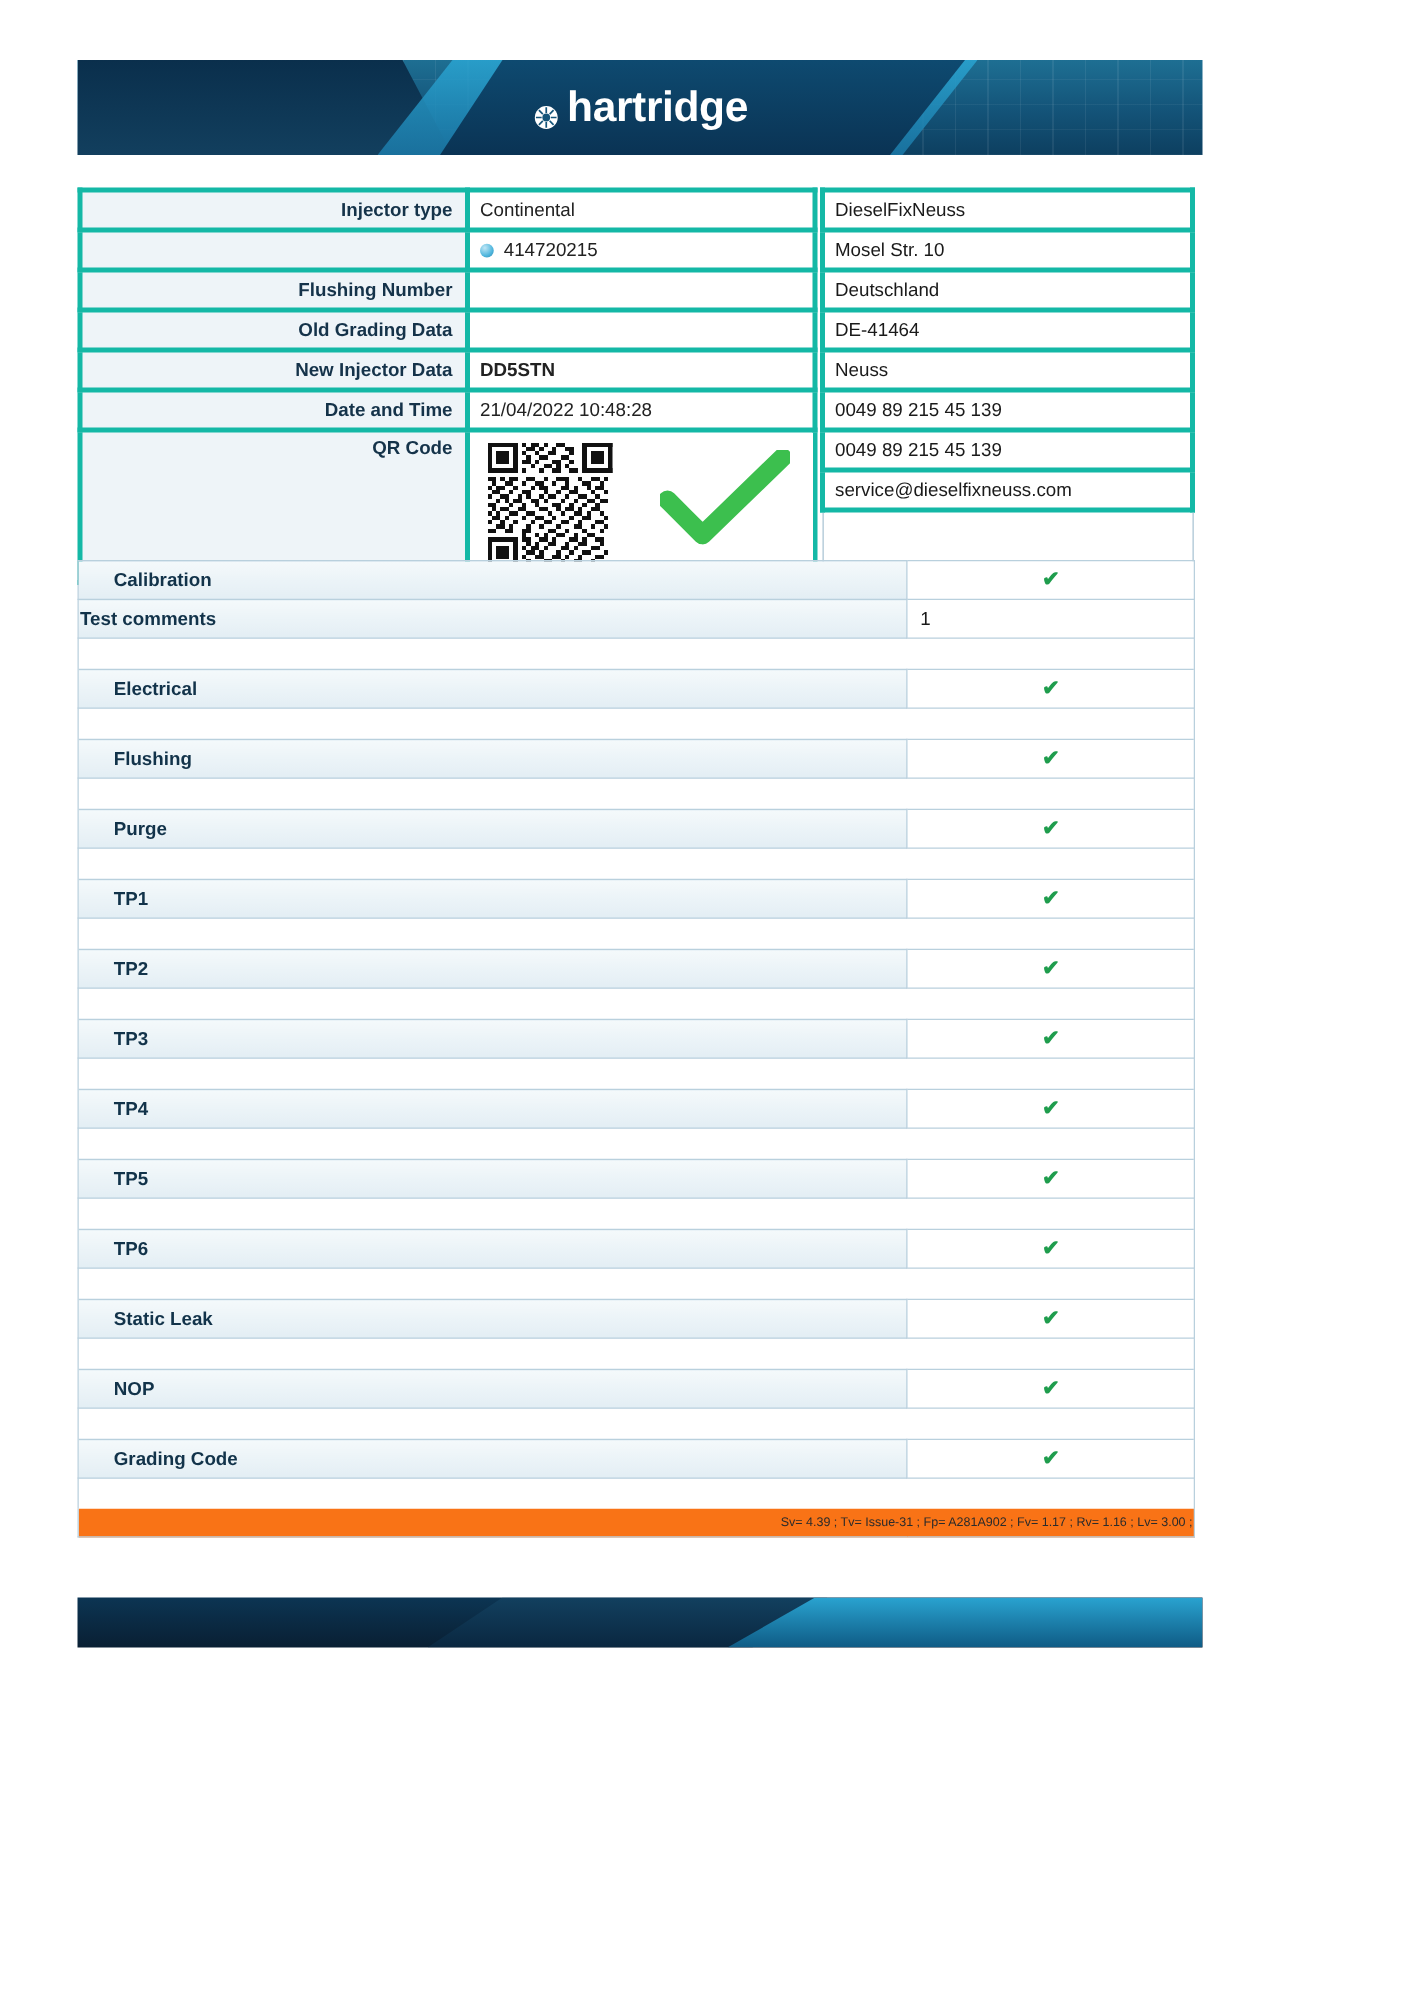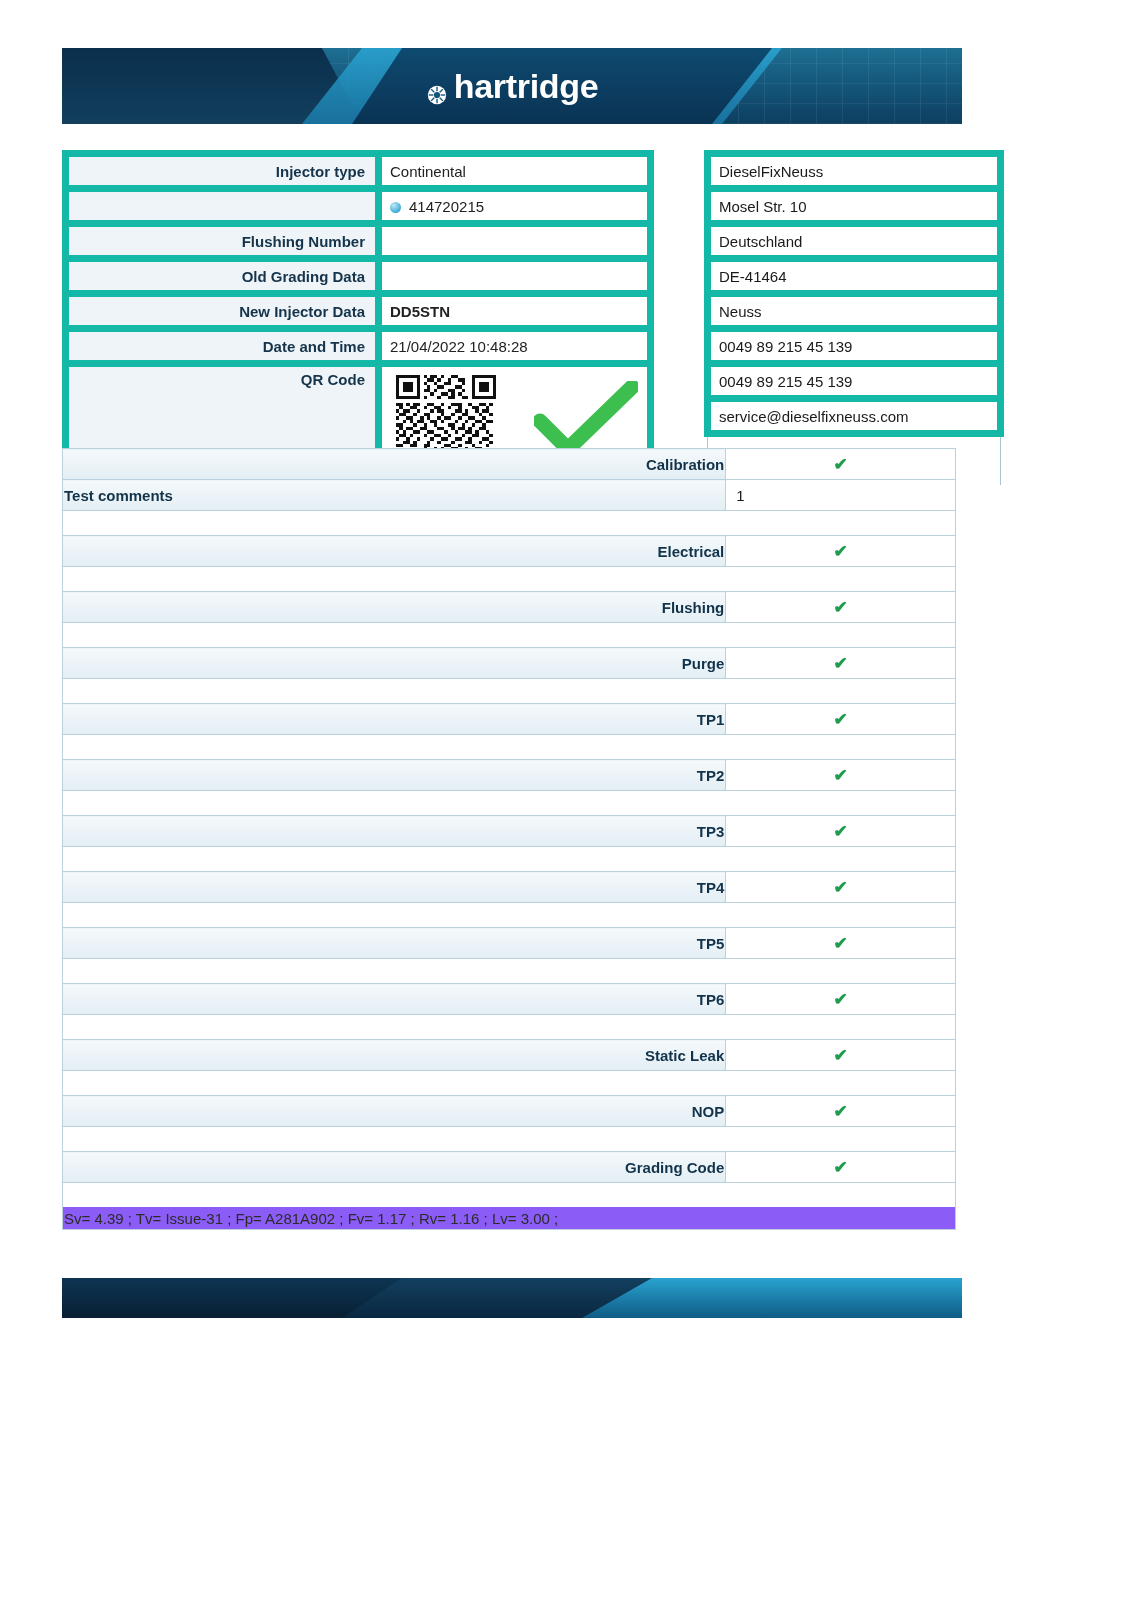--- a/index.html
+++ b/index.html
@@ -116,24 +116,23 @@
   }
   .info-left {
     position: absolute;
     left: 0; top: 0;
     width: 592px;
   }
   .info-right {
     position: absolute;
     left: 594px; top: 0;
     width: 300px;
-    margin-left: 48px;
   }
   .info-left td, .info-right td {
-    border: 7px solid #14b8a6;
+    border: 4px solid #14b8a6;
     height: 28px;
     font-size: 15px;
     padding: 0 8px;
     vertical-align: middle;
   }
   .lbl {
     width: 288px;
     text-align: right;
     font-weight: bold;
     background: #eef4f8;
@@ -190,21 +189,21 @@
     width: 894px;
     border-collapse: collapse;
   }
   .results td {
     border: 1px solid #b9d0dd;
     font-size: 15px;
     vertical-align: middle;
   }
   tr.section td.section-name {
     background: linear-gradient(180deg, #f4f9fb 0%, #e3eef4 100%);
-    text-align: right;
+    text-align: left;
     font-weight: bold;
     color: #12334a;
     height: 28px;
     padding-left: 28px;
   }
   tr.section td.section-tick {
     width: 112px;
     text-align: center;
     background: #ffffff;
     height: 28px;
@@ -232,29 +231,29 @@
     height: 28px;
   }
   .tick-small {
     display: inline-block;
     color: #1f9d4d;
     font-size: 17px;
     font-weight: bold;
     line-height: 1;
   }
   tr.footnote td {
-    text-align: left;
-    font-size: 15px;
+    text-align: right;
+    font-size: 10px;
     color: #2b2b2b;
     height: 20px;
     border-left: 1px solid #b9d0dd;
     border-right: 1px solid #b9d0dd;
     border-top: none;
     border-bottom: 1px solid #b9d0dd;
-    background: #8b5cf6;
+    background: #f97316;
   }
 </style>
 </head>
 <body>
 
 <div class="page">
 
   <div class="banner">
     <div class="grid-lines"></div>
     <div class="swoosh-dark"></div>

